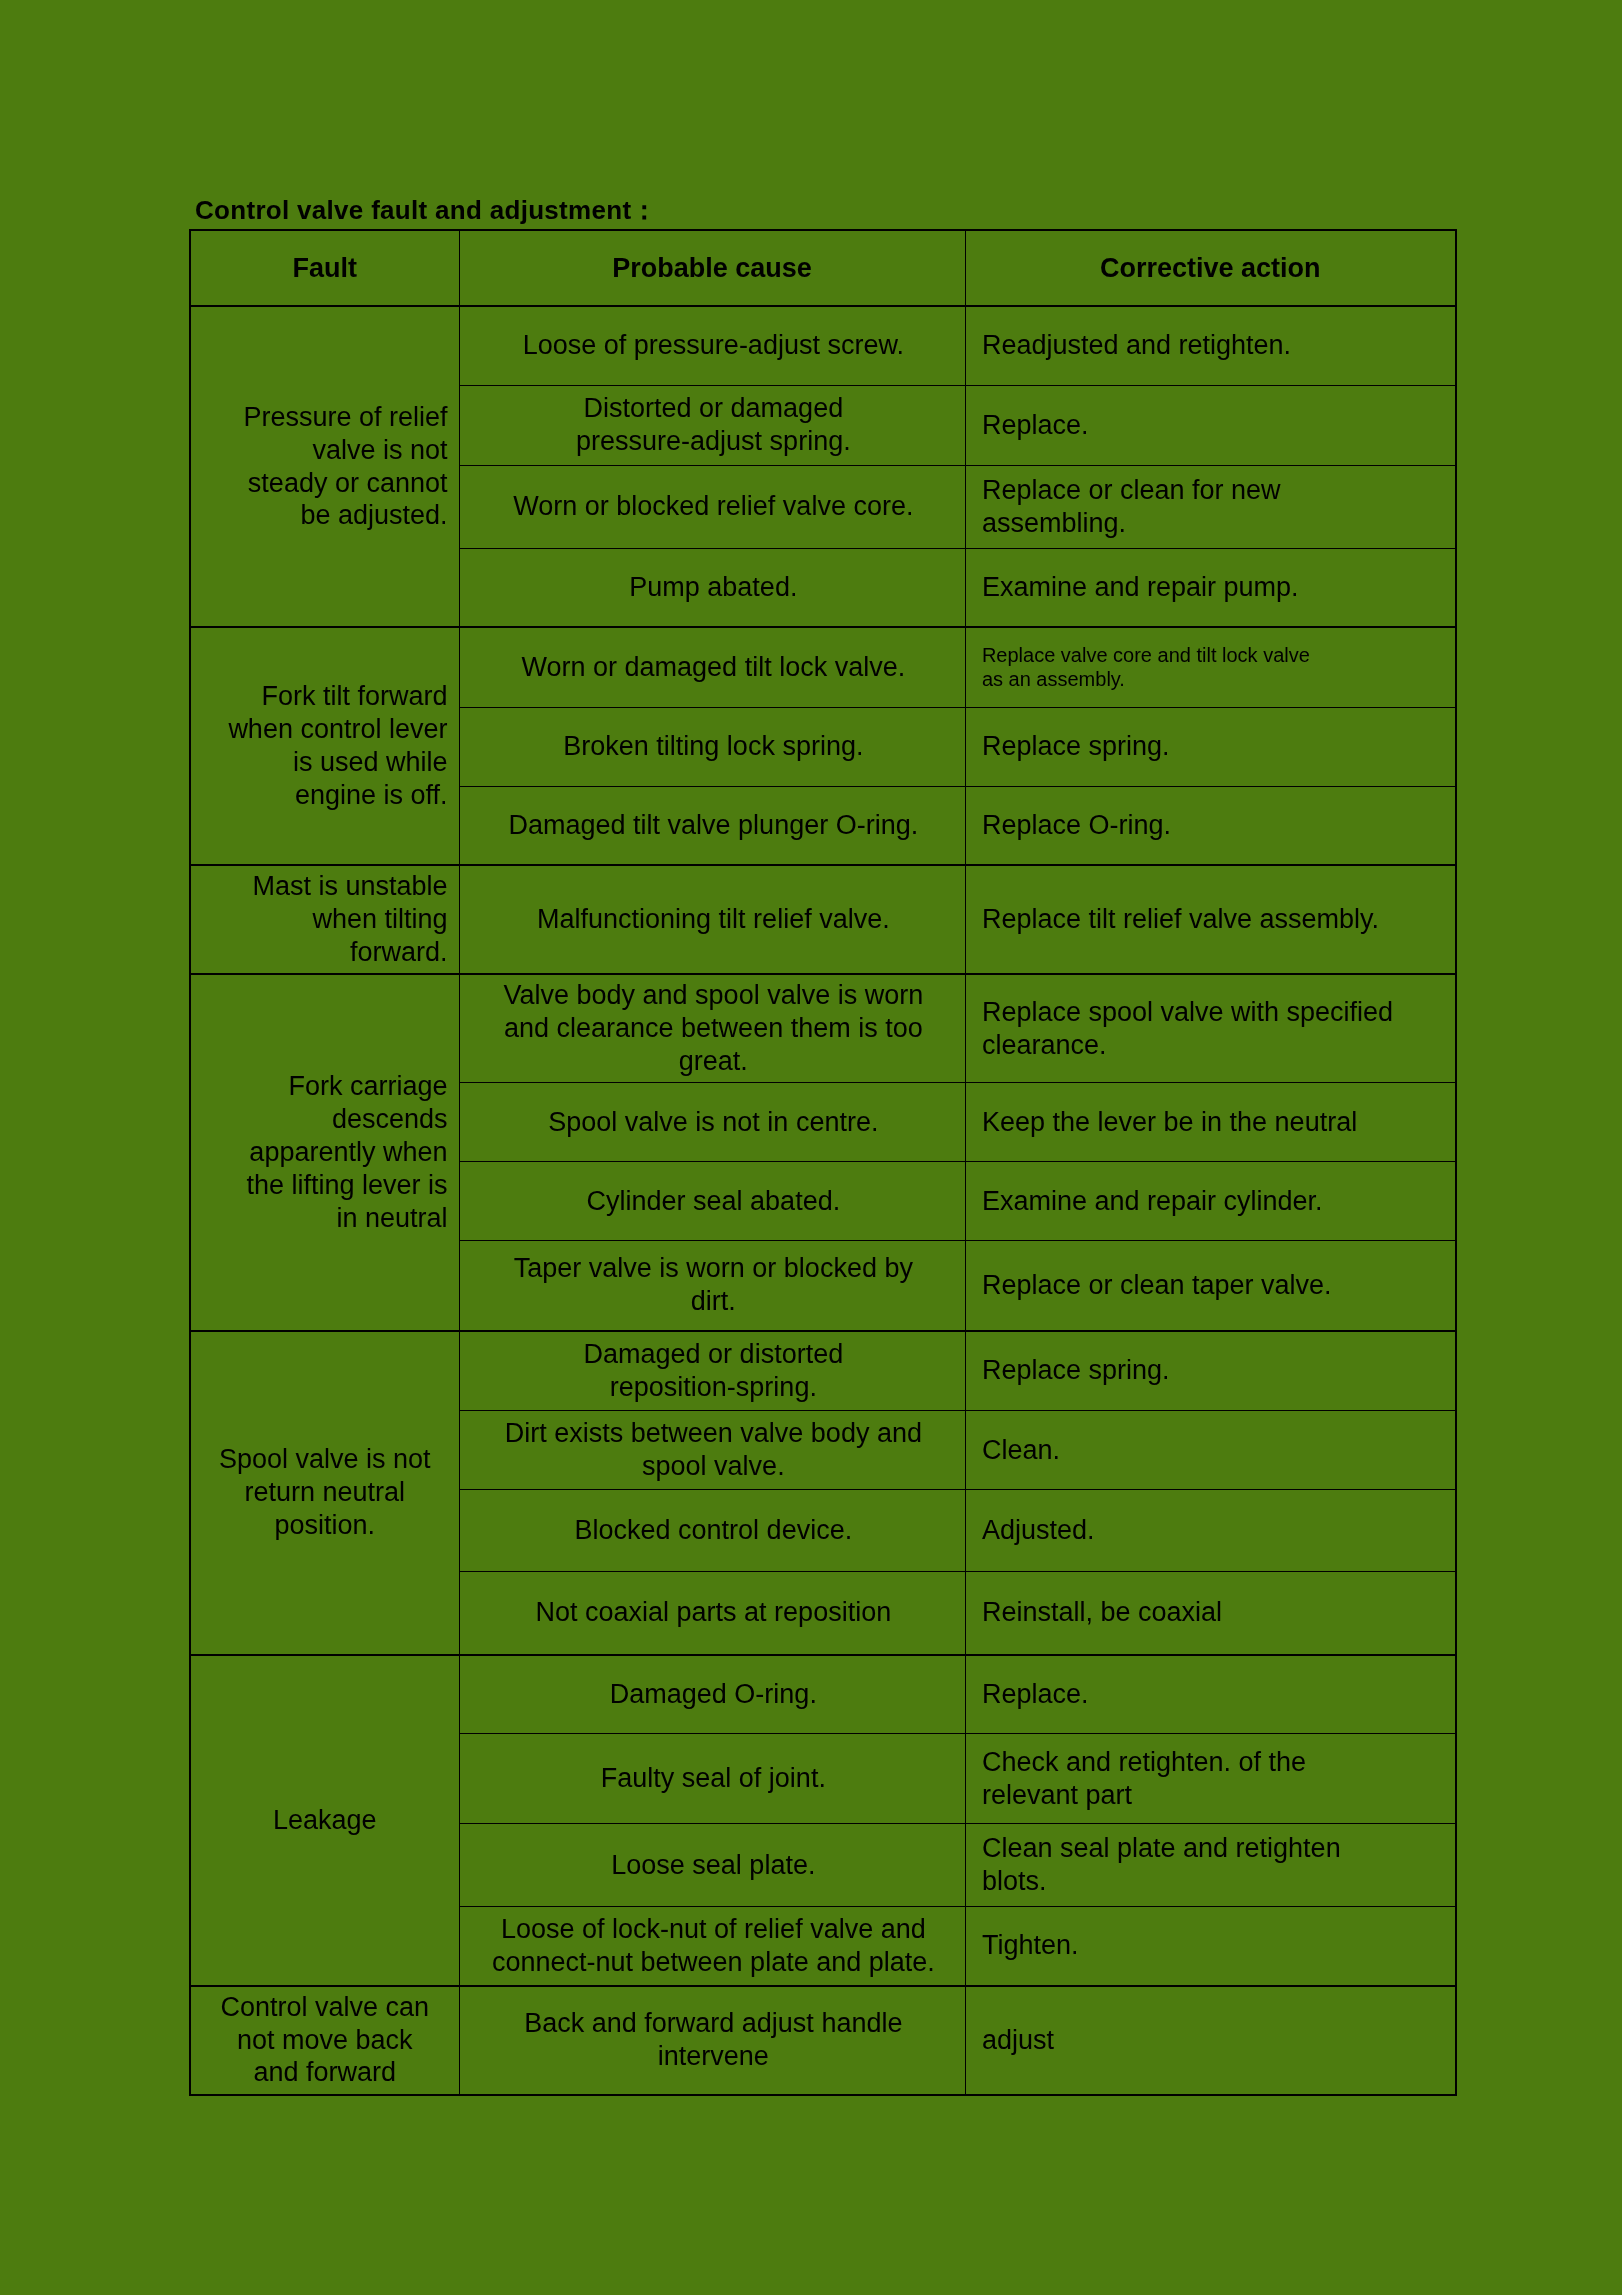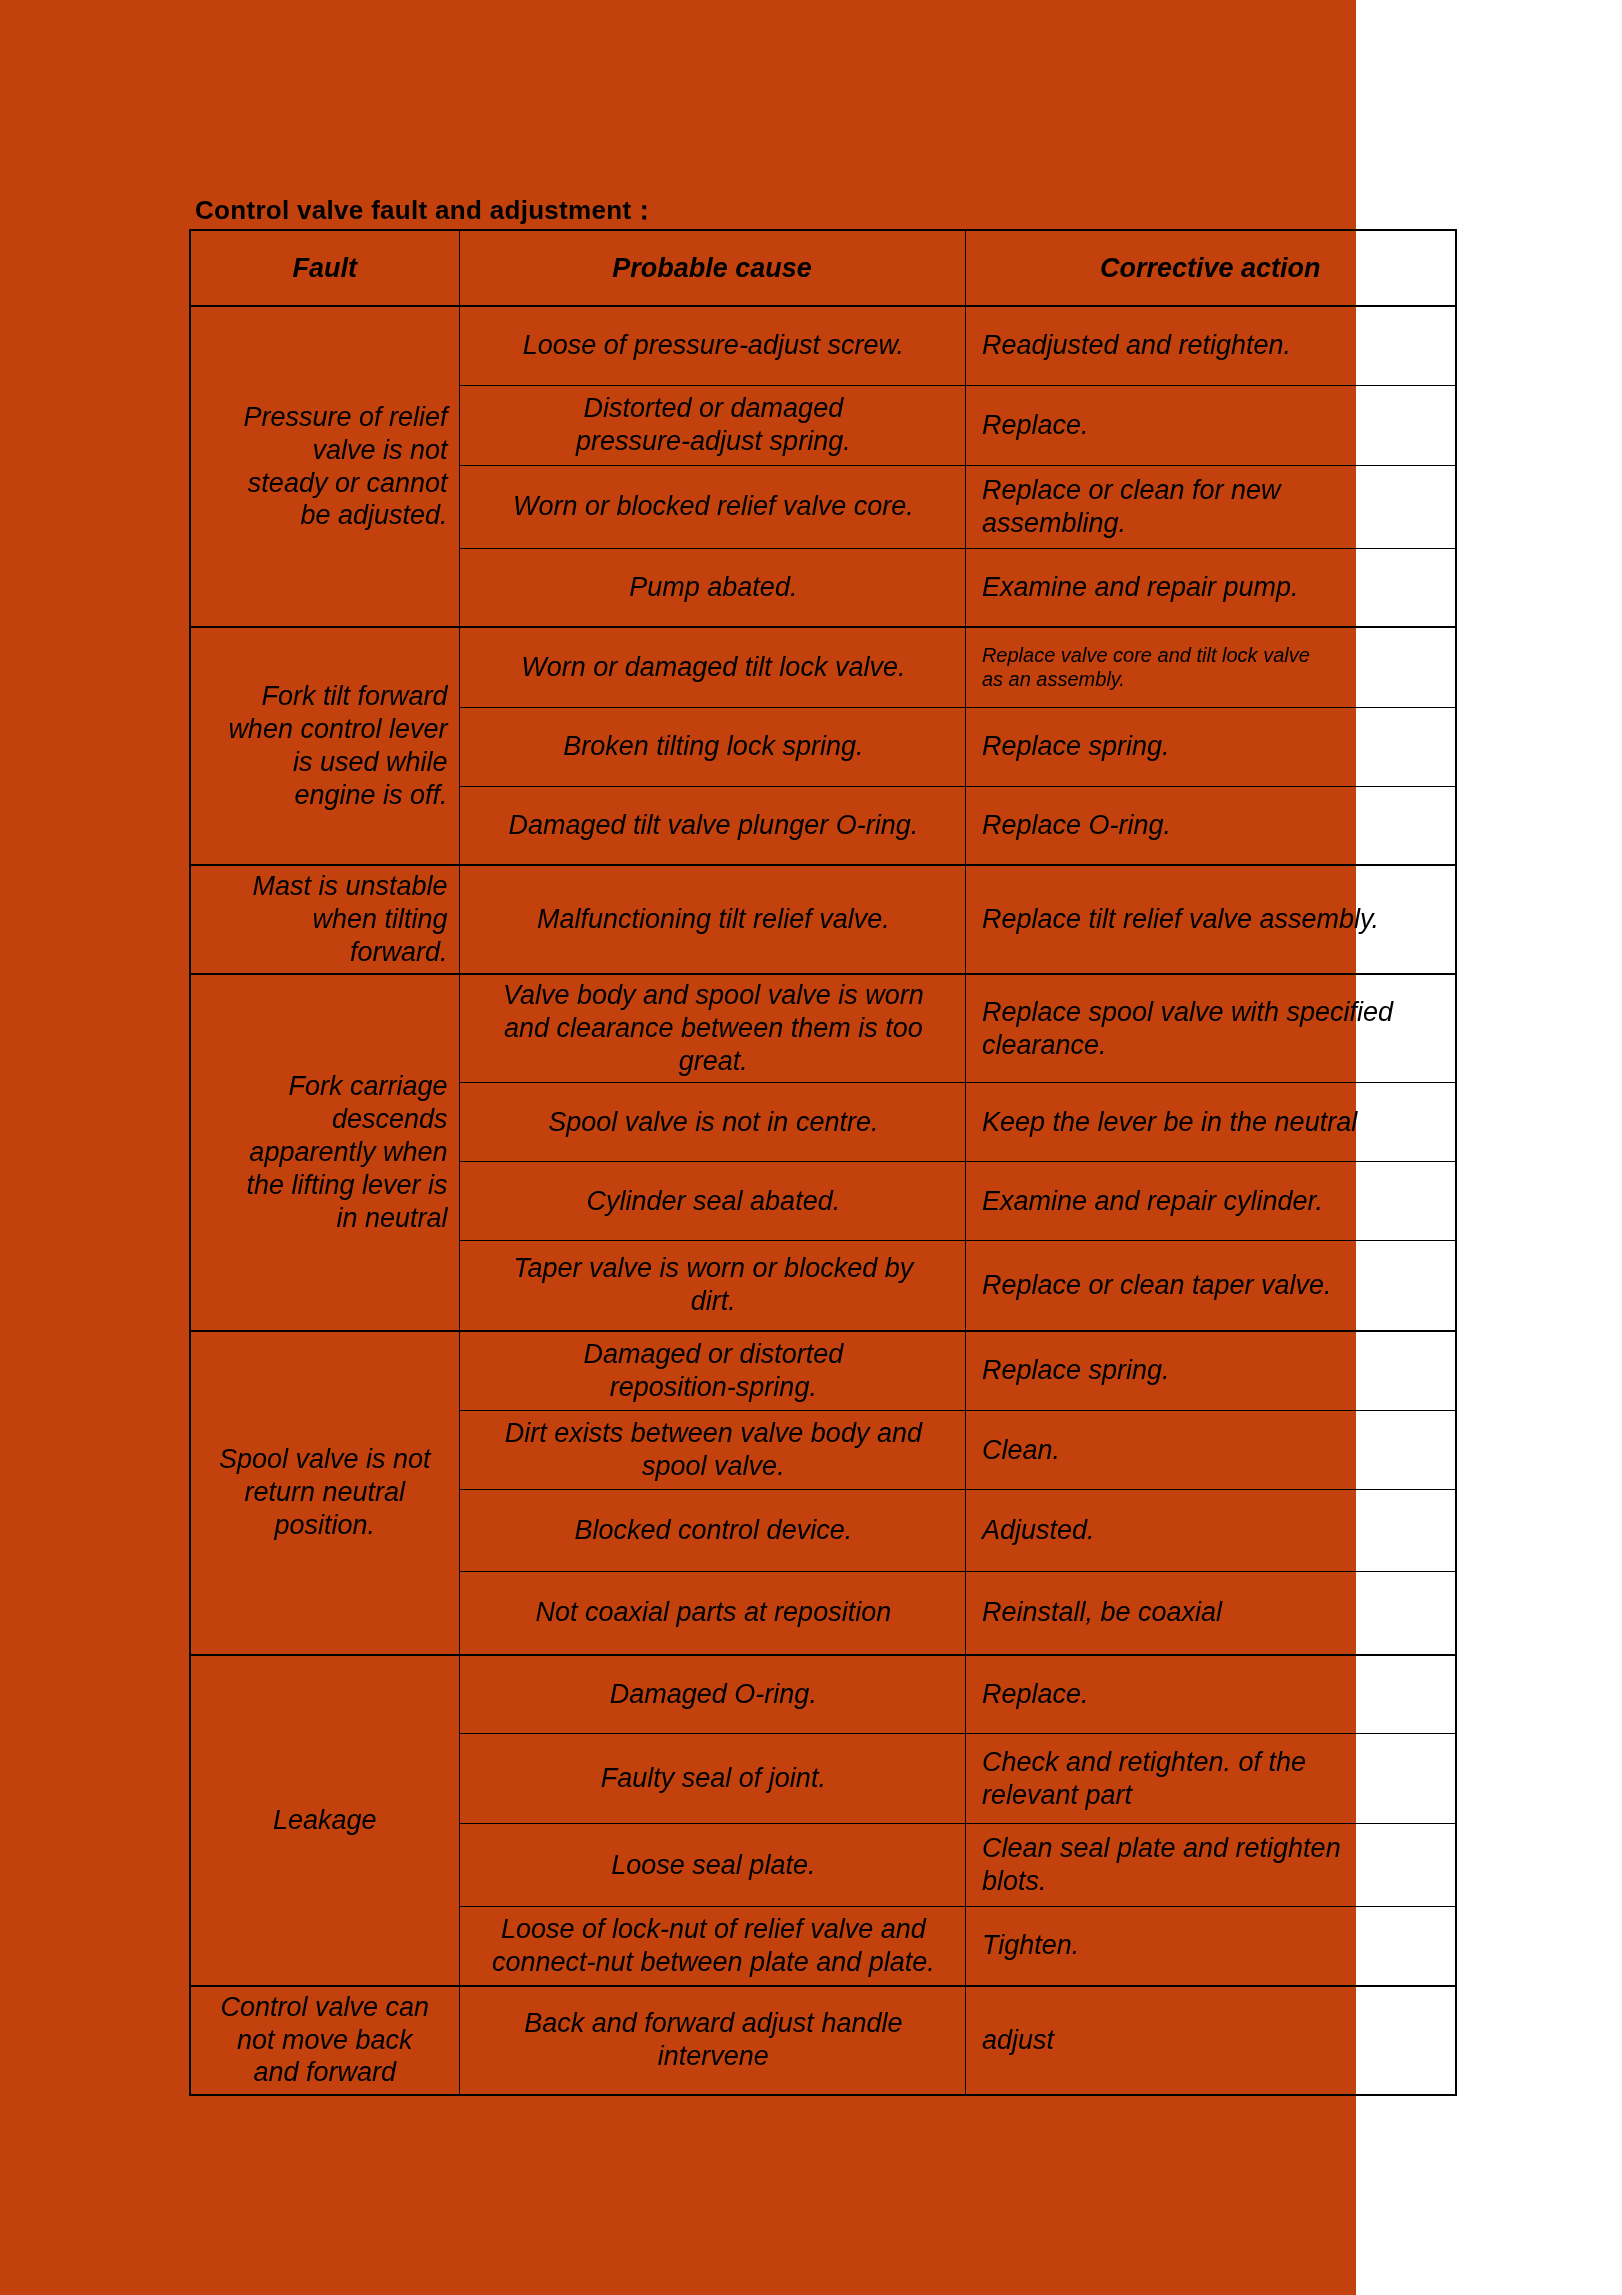--- a/index.html
+++ b/index.html
@@ -1,19 +1,19 @@
 <!DOCTYPE html>
 <html style="font-size:11px"><head>
 <meta charset="utf-8">
 <style>
   html,body{margin:0;padding:0;background:#ffffff;}
   .page{
     position:relative;
-    width:1356px;height:2295px;
-    background:#c2410c;
+    width:1622px;height:2295px;
+    background:#4d7c0f;
     font-family:"Liberation Sans","DejaVu Sans",sans-serif;
     color:#000;
   }
   .doc-title{
     position:absolute;
     left:195px;top:193px;
     font-size:26px;
     font-weight:bold;
     letter-spacing:0.3px;
     white-space:nowrap;
@@ -29,21 +29,20 @@
   col.c-fault{width:269px;}
   col.c-cause{width:506px;}
   col.c-action{width:491px;}
   .fault-table th,.fault-table td{
     border:1.4px solid #000;
     vertical-align:middle;
     font-size:27px;
     line-height:1.22;
     white-space:pre-line;
     overflow:hidden;
-    font-style:italic;
   }
   .fault-table th{
     font-weight:bold;
     text-align:center;
     border-bottom:2.7px solid #000;
   }
   tr.sec>td{border-top:2.7px solid #000;}
   td.fault{padding:4.1px 11px;text-align:right;}
   td.fault.center{text-align:center;}
   td.cause{padding:4.1px 12.3px 4.1px 15px;text-align:center;}

